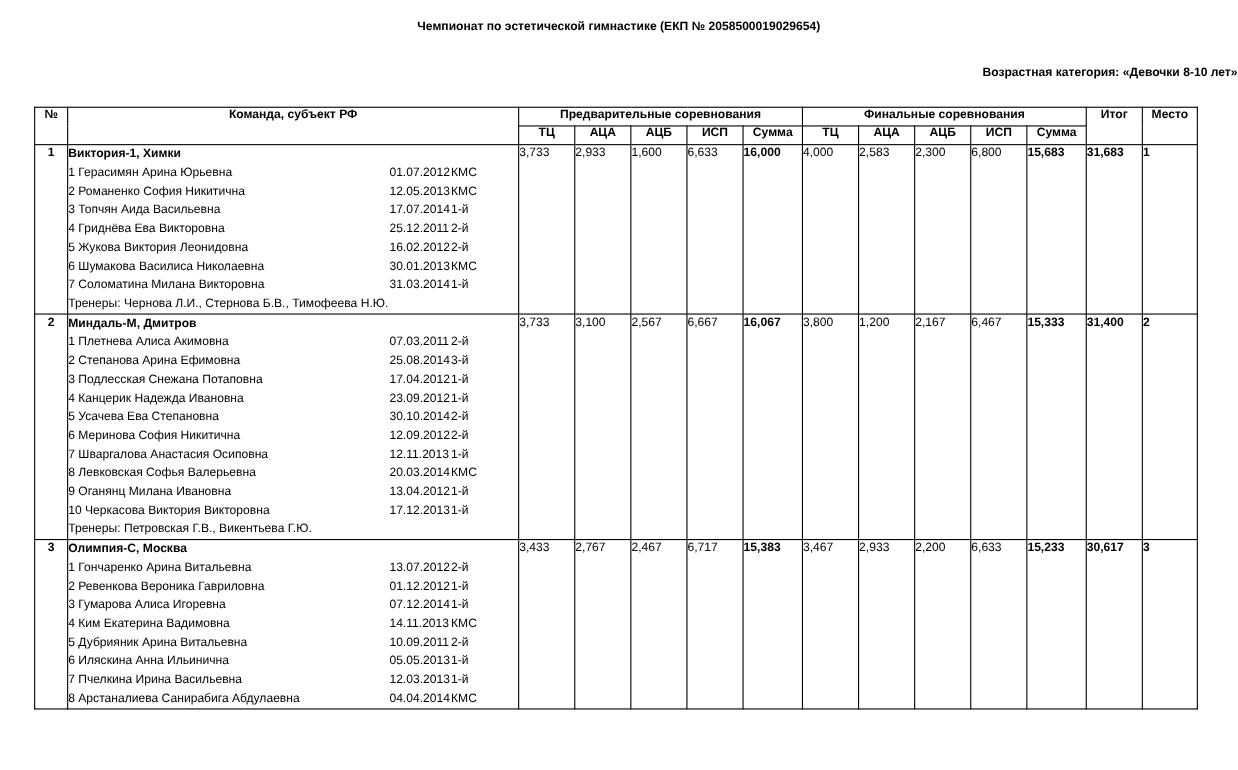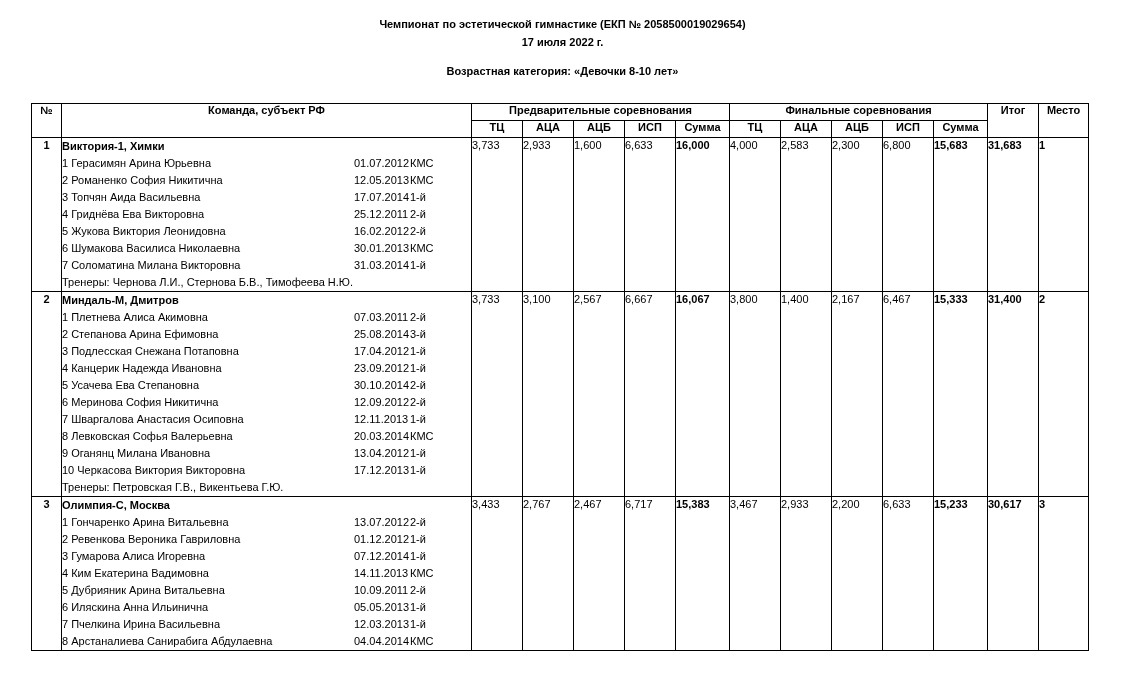--- a/index.html
+++ b/index.html
@@ -7,21 +7,21 @@
     margin: 0; padding: 0;
     width: 1125px; height: 700px;
     overflow: hidden;
     background: #ffffff;
     color: #000000;
     font-family: "Liberation Sans", sans-serif;
   }
   .doc-header { text-align: center; padding-top: 16px; }
   .doc-header .line { font-size: 11px; line-height: 17.5px; }
   .bold { font-weight: bold; }
-  .category { margin-top: 12px; }
+  .category { margin-top: 24px; text-align: right; }
 
   table.results {
     border-collapse: collapse;
     table-layout: fixed;
     margin: 22px 0 0 31px;
   }
   table.results th, table.results td {
     border: 1px solid #000;
     padding: 0;
     font-size: 11px;
@@ -54,21 +54,20 @@
     padding-top: 2px;
     line-height: 15px;
   }
   td.c-score.emph { font-weight: bold; }
 </style>
 </head>
 <body>
 
 <div class="doc-header">
   <div class="line bold">Чемпионат по эстетической гимнастике (ЕКП № 2058500019029654)</div>
-  <div class="line bold">17 июля 2022 г.</div>
   <div class="line bold category">Возрастная категория: «Девочки 8-10 лет»</div>
 </div>
 
 <table class="results">
   <colgroup>
     <col style="width:30px">
     <col style="width:410px">
     <col style="width:51px">
       <col style="width:51px">
       <col style="width:51px">
@@ -246,21 +245,21 @@
             </div>
 
           <div class="trainers">Тренеры: Петровская Г.В., Викентьева Г.Ю.</div>
         </td>
         <td class="c-score">3,733</td>
         <td class="c-score">3,100</td>
         <td class="c-score">2,567</td>
         <td class="c-score">6,667</td>
         <td class="c-score emph">16,067</td>
         <td class="c-score">3,800</td>
-        <td class="c-score">1,400</td>
+        <td class="c-score">1,200</td>
         <td class="c-score">2,167</td>
         <td class="c-score">6,467</td>
         <td class="c-score emph">15,333</td>
         <td class="c-score emph">31,400</td>
         <td class="c-score emph">2</td>
       </tr>
 
       <tr>
         <td class="c-num">3</td>
         <td class="c-team">

